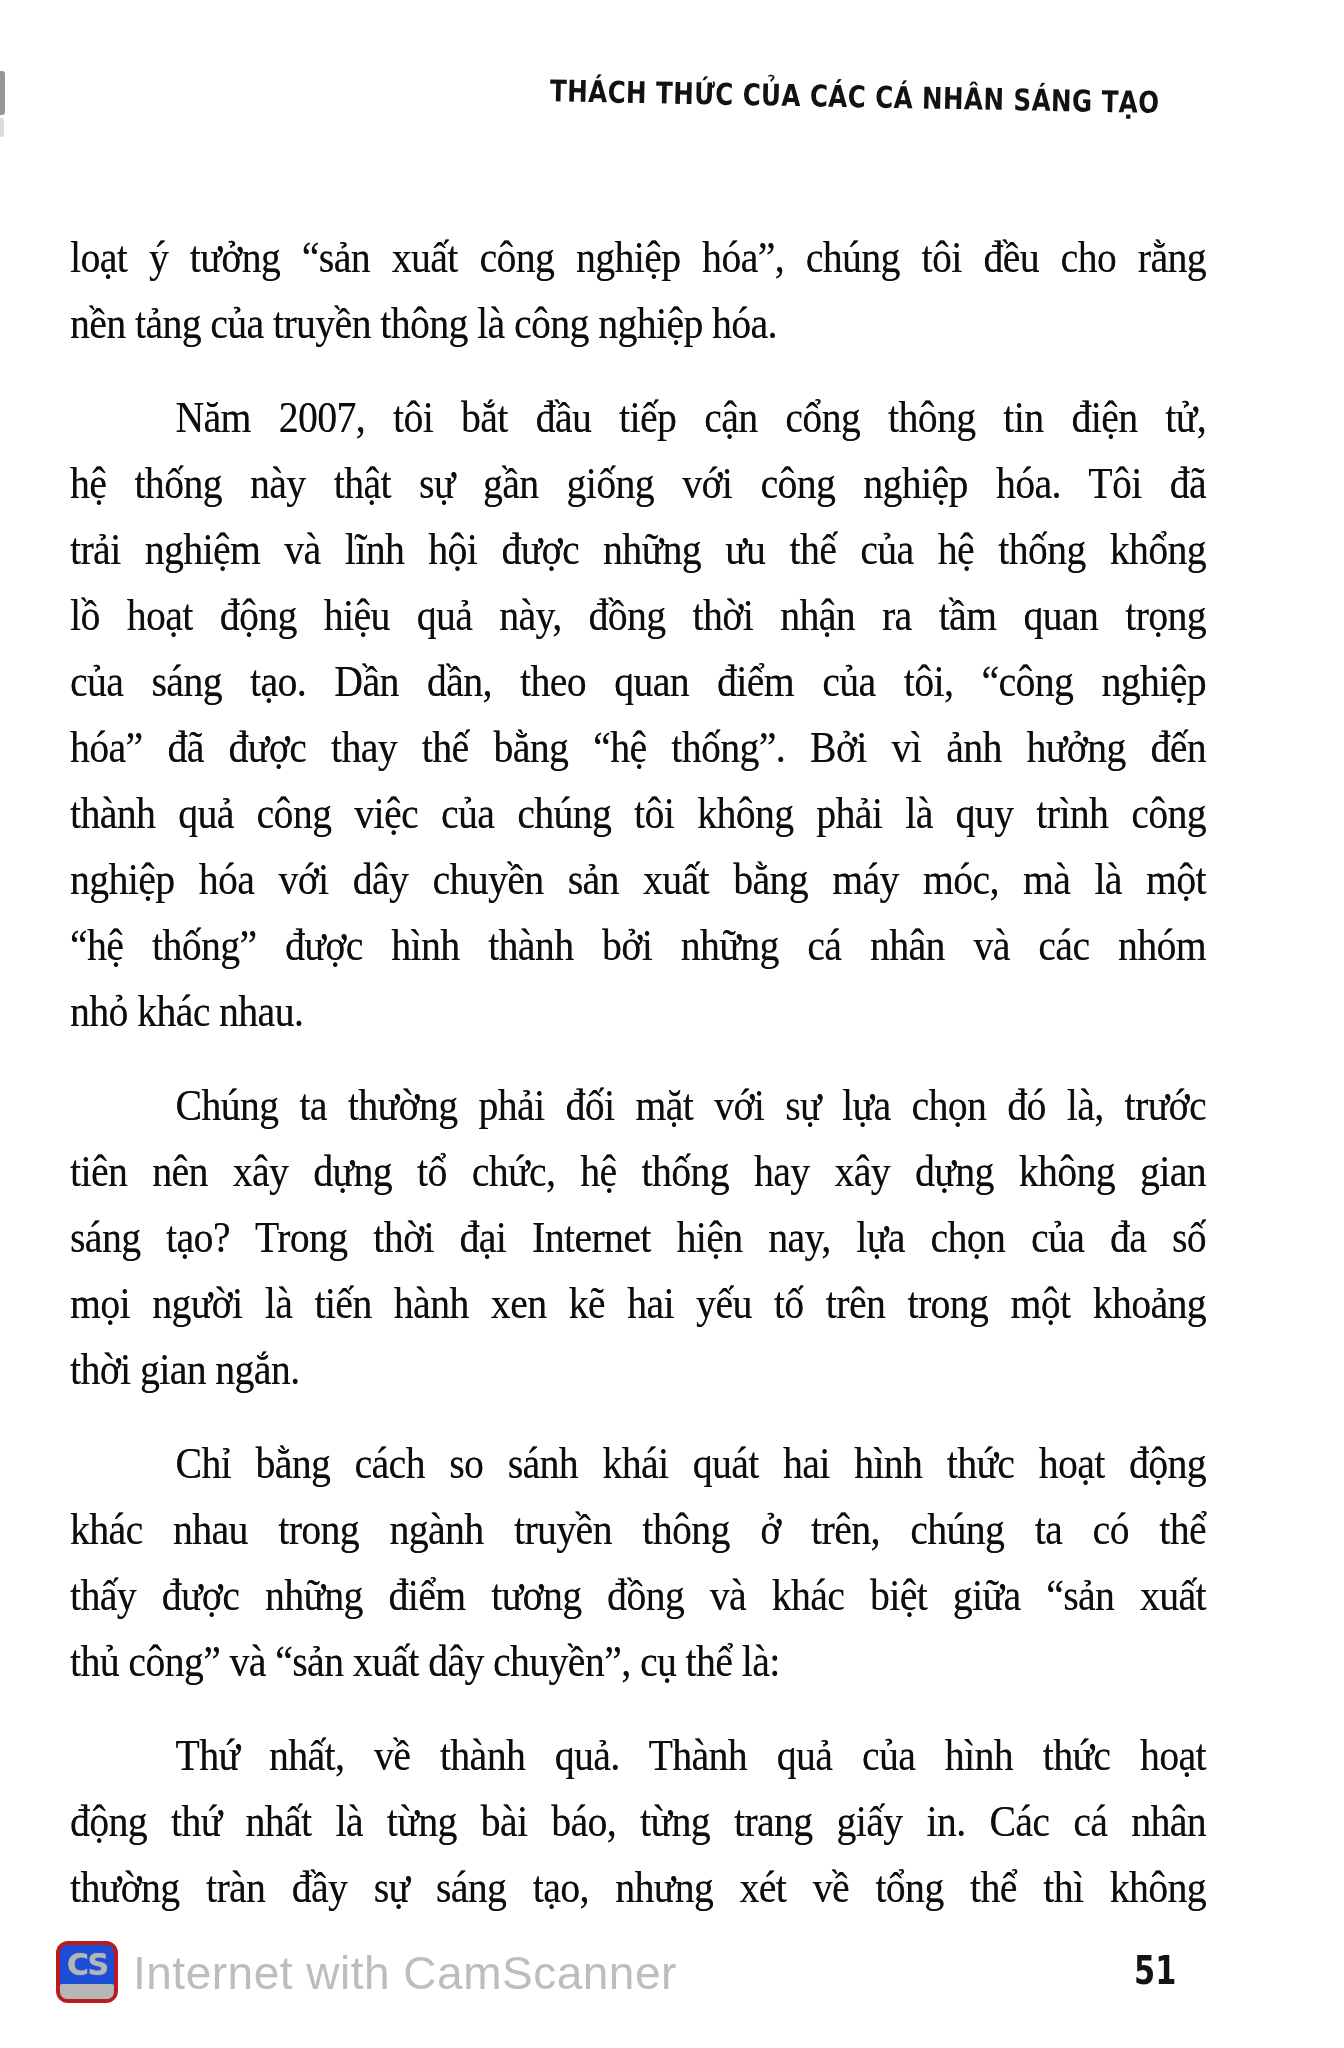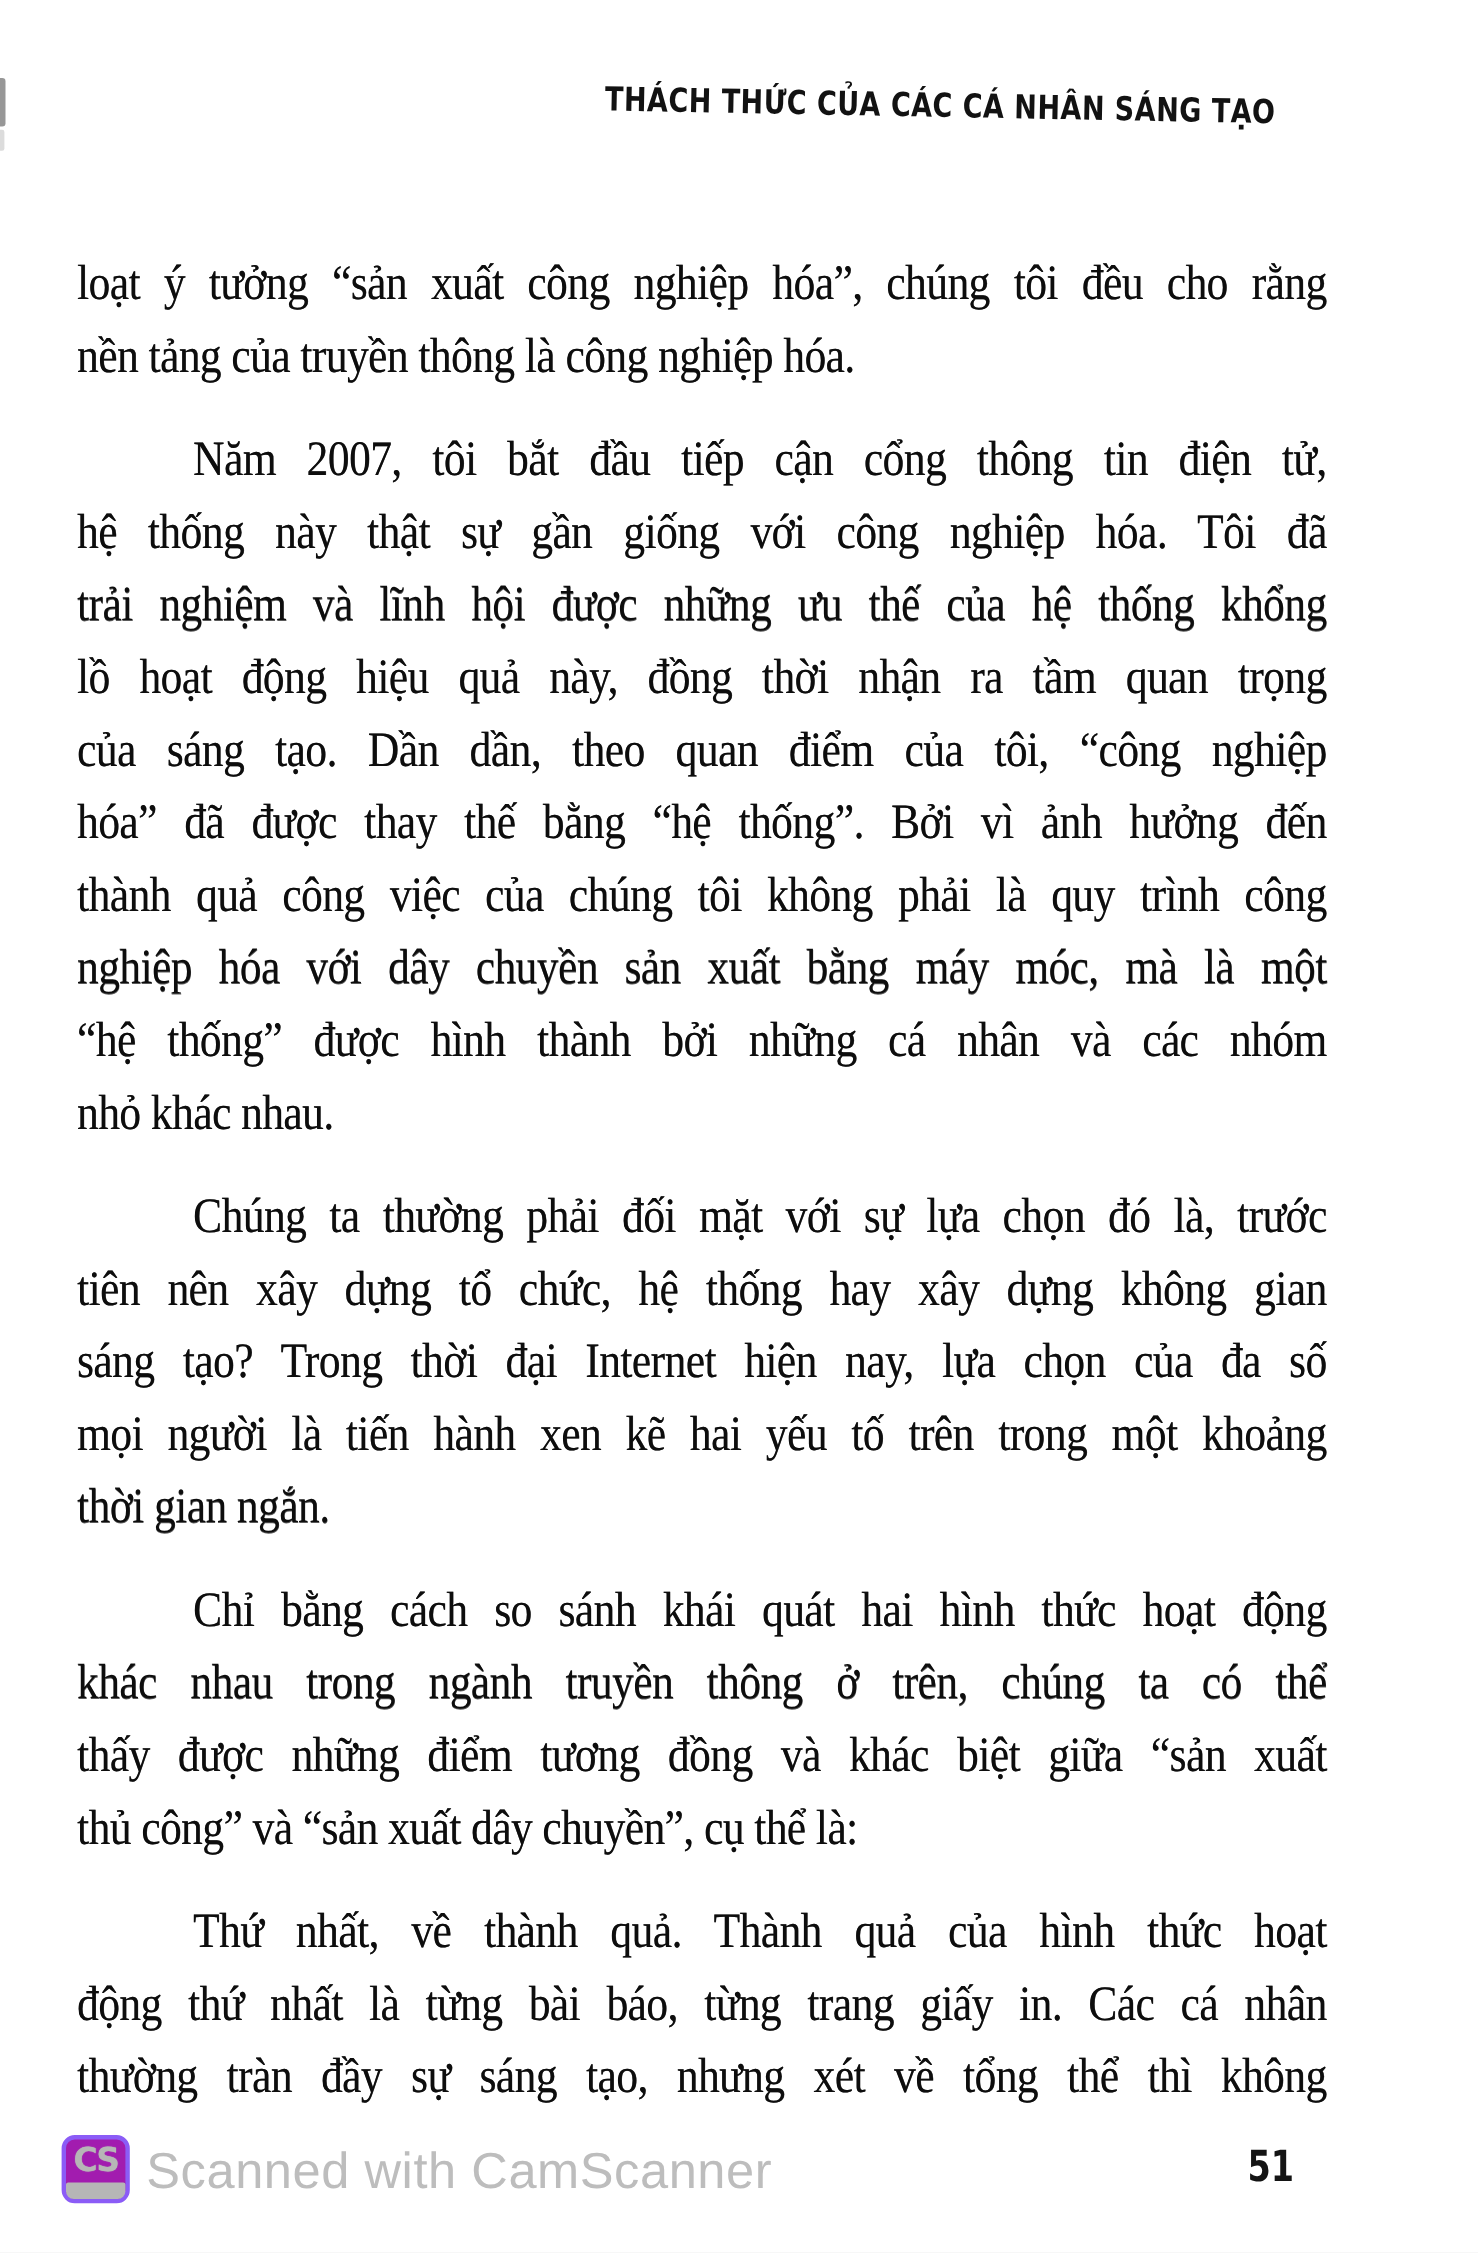--- a/index.html
+++ b/index.html
@@ -68,23 +68,23 @@
     width: 4px; height: 19px;
     background: #dcdcdc; border-radius: 0 2px 2px 0;
   }
 
   
   .cs-logo {
     position: absolute;
     left: 56px; top: 1941px;
     width: 62px; height: 62px;
     box-sizing: border-box;
-    border: 4px solid #8b5cf6;
+    border: 4px solid #b91c1c;
     border-radius: 12px;
-    background: #a21caf;
+    background: #1d4ed8;
   }
   .cs-logo .cs-letters {
     position: absolute;
     left: 0; right: 0; top: 2px;
     text-align: center;
     font-family: "DejaVu Sans", "Liberation Sans", sans-serif;
     font-weight: bold;
     font-size: 30px;
     line-height: 36px;
     letter-spacing: -2px;
@@ -171,17 +171,17 @@
       <div class="line j">thường tràn đầy sự sáng tạo, nhưng xét về tổng thể thì không</div>
     </div>
 
   </div>
 
   <div class="cs-logo">
     <div class="cs-letters">CS</div>
     <div class="cs-base"></div>
   </div>
 
-  <div class="scan-label">Scanned with CamScanner</div>
+  <div class="scan-label">Internet with CamScanner</div>
 
   <div class="page-number">51</div>
 
 </div>
 
 </body></html>

